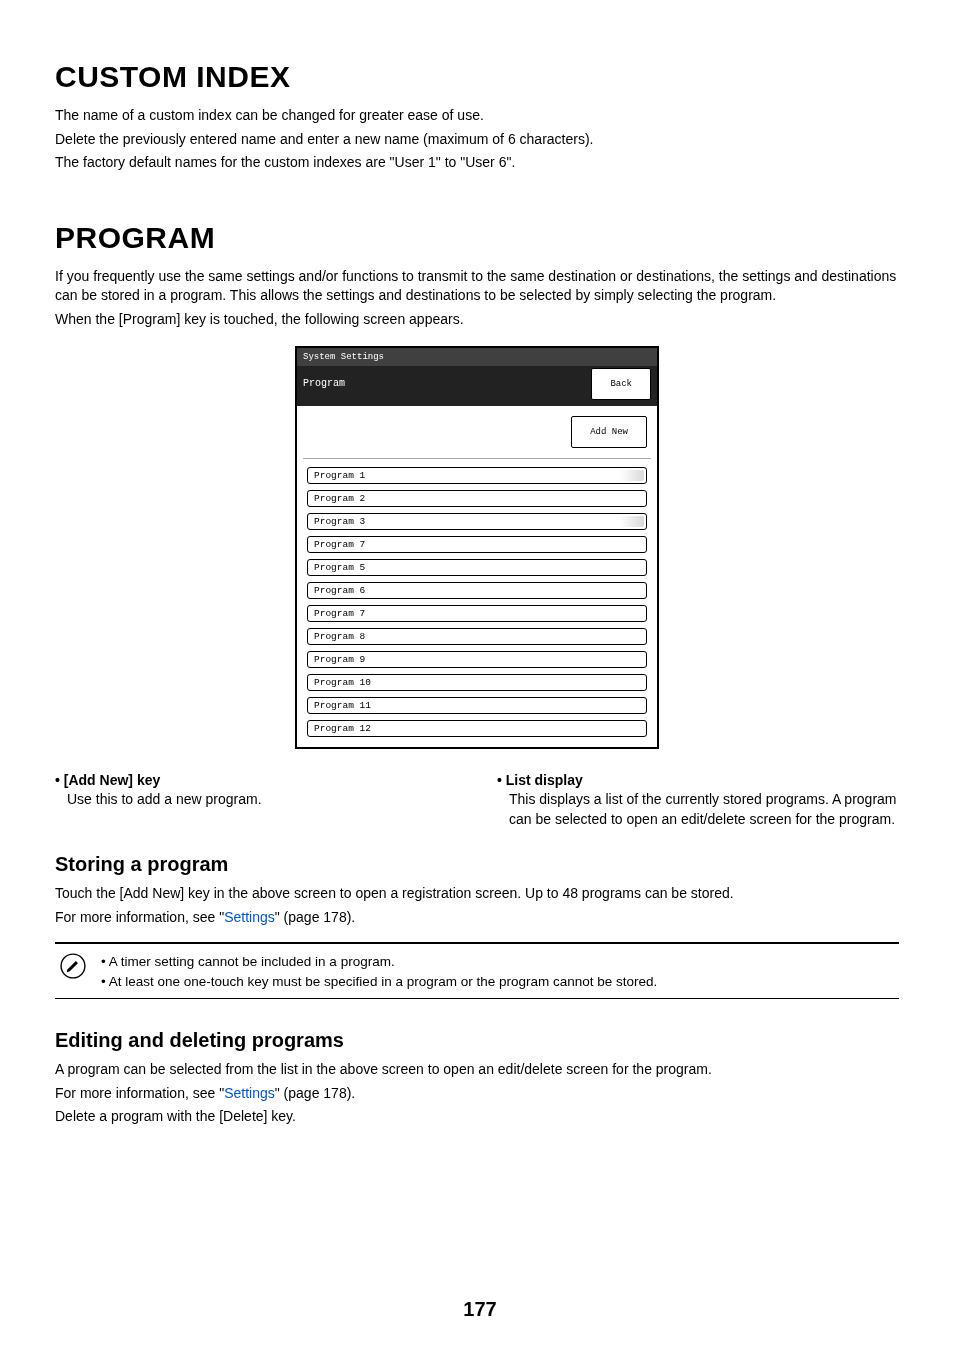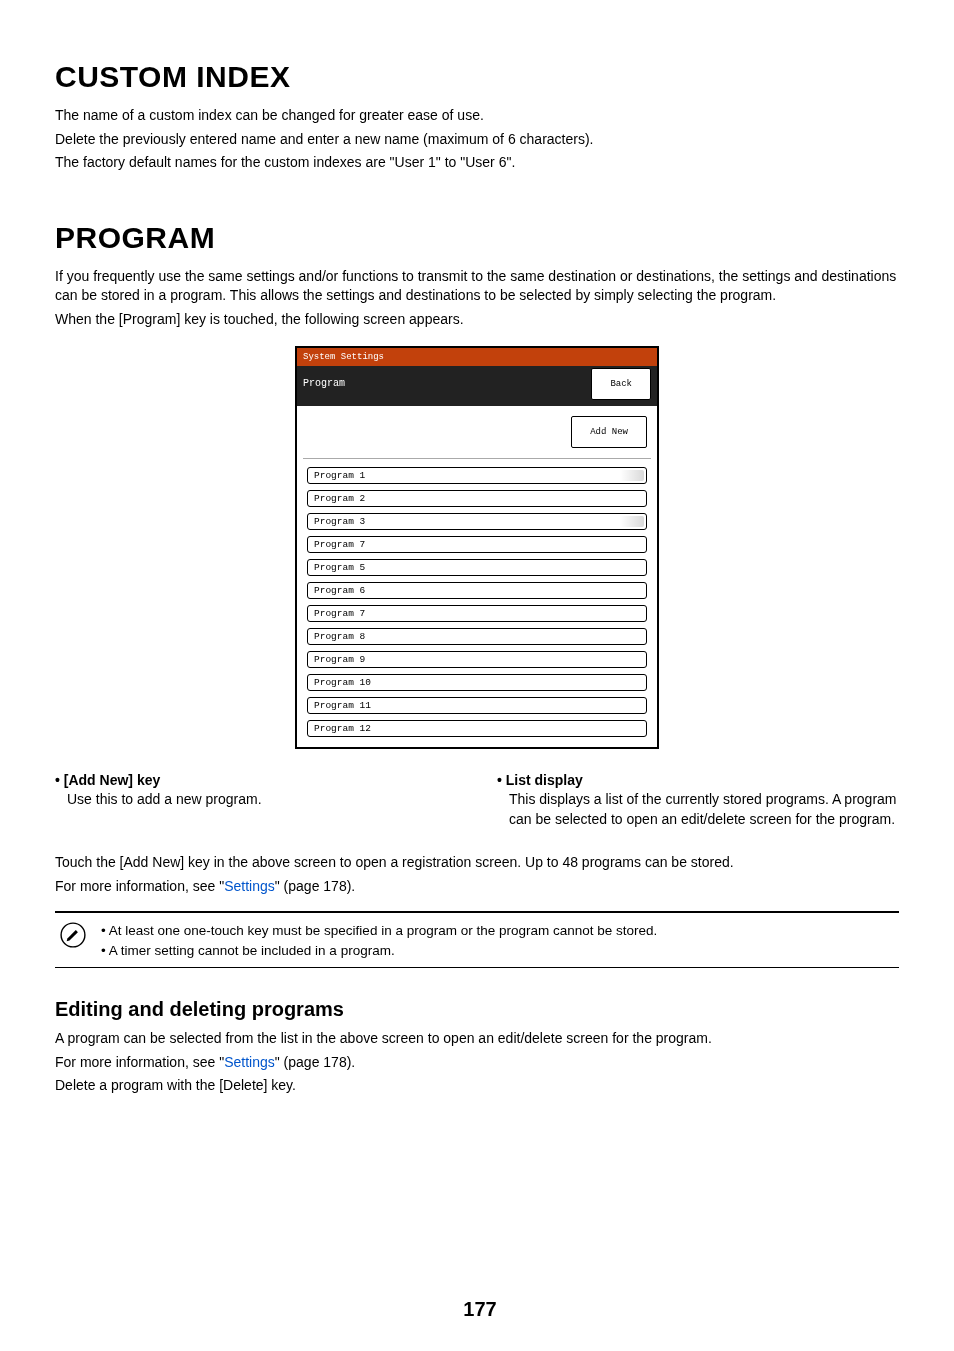--- a/index.html
+++ b/index.html
@@ -31,21 +31,21 @@
   .ui-screenshot {
     width: 360px;
     margin: 16px auto 22px auto;
     border: 2px solid #000;
     position: relative;
     font-family: "Courier New", monospace;
     font-size: 10px;
     color: #000;
   }
   .ui-header {
-    background: #c2410c;
+    background: #404040;
     color: #fff;
     padding: 4px 6px;
     font-size: 9px;
   }
   .ui-sub {
     background: #222;
     color: #fff;
     display: flex;
     align-items: center;
     justify-content: space-between;
@@ -187,33 +187,34 @@
     <div>
       <div class="bullet-lead">• [Add New] key</div>
       <div class="bullet-indent">Use this to add a new program.</div>
     </div>
     <div>
       <div class="bullet-lead">• List display</div>
       <div class="bullet-indent">This displays a list of the currently stored programs. A program can be selected to open an edit/delete screen for the program.</div>
     </div>
   </div>
 
+  <h2 class="sub-title">Storing a program</h2>
   <p class="body-text">Touch the [Add New] key in the above screen to open a registration screen. Up to 48 programs can be stored.</p>
   <p class="body-text">
     <span>For more information, see "</span><a class="link">Settings</a><span>" (page 178).</span>
   </p>
 
   <div class="note-block">
     <svg class="note-icon" viewBox="0 0 40 40">
       <circle cx="20" cy="20" r="17" fill="none" stroke="#000" stroke-width="2"></circle>
       <path d="M12 25 L24 13 L27 16 L15 28 L11 29 Z" fill="#000"></path>
     </svg>
     <div class="note-content">
+      <p class="nline">• A timer setting cannot be included in a program.</p>
       <p class="nline">• At least one one-touch key must be specified in a program or the program cannot be stored.</p>
-      <p class="nline">• A timer setting cannot be included in a program.</p>
     </div>
   </div>
 
   <h2 class="sub-title">Editing and deleting programs</h2>
   <p class="body-text">A program can be selected from the list in the above screen to open an edit/delete screen for the program.</p>
   <p class="body-text">
     <span>For more information, see "</span><a class="link">Settings</a><span>" (page 178).</span>
   </p>
   <p class="body-text">Delete a program with the [Delete] key.</p>
 

